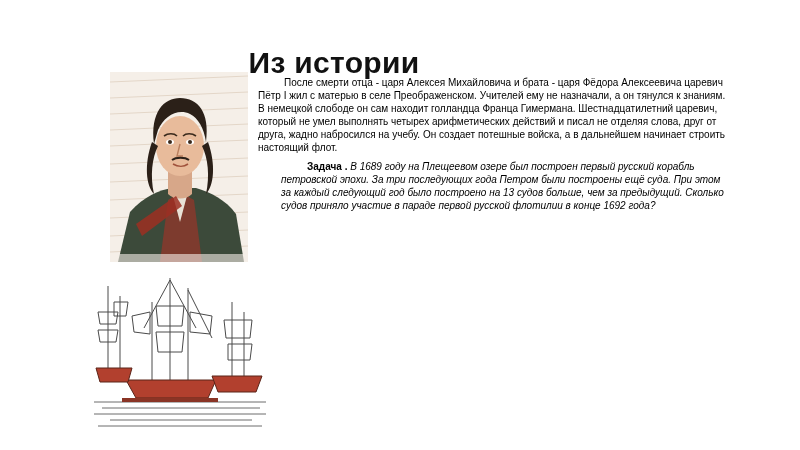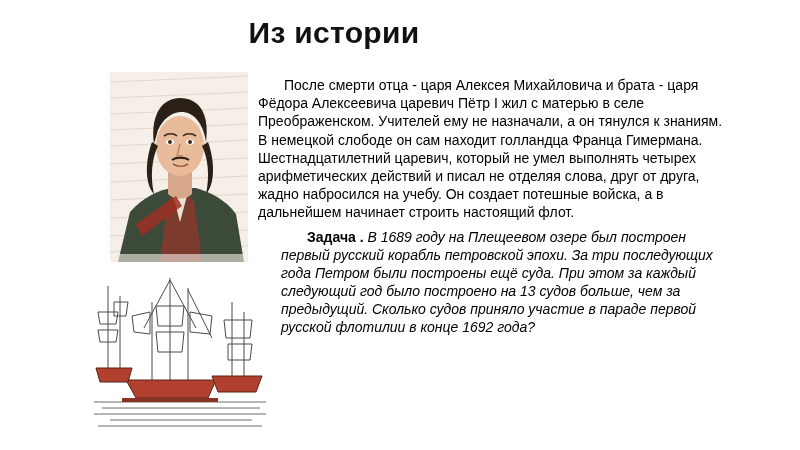--- a/index.html
+++ b/index.html
@@ -15,21 +15,21 @@
   }
   .slide {
     position: relative;
     width: 800px;
     height: 450px;
     background: #ffffff;
   }
   .slide-title {
     position: absolute;
     left: 0;
-    top: 16px;
+    top: 46px;
     width: 668px;
     text-align: center;
     font-size: 30px;
     font-weight: bold;
     color: #111111;
     letter-spacing: 0.3px;
   }
   .portrait {
     position: absolute;
     left: 110px;
@@ -48,21 +48,21 @@
     overflow: hidden;
     background: #ffffff;
   }
   .text-column {
     position: absolute;
     left: 258px;
     top: 76px;
     width: 470px;
   }
   .para {
-    font-size: 14px;
+    font-size: 10px;
     line-height: 1.30;
     color: #000000;
     text-align: left;
     margin: 0 0 0 0;
   }
   .para .indent {
     display: inline-block;
     width: 26px;
   }
   .para-2 {

